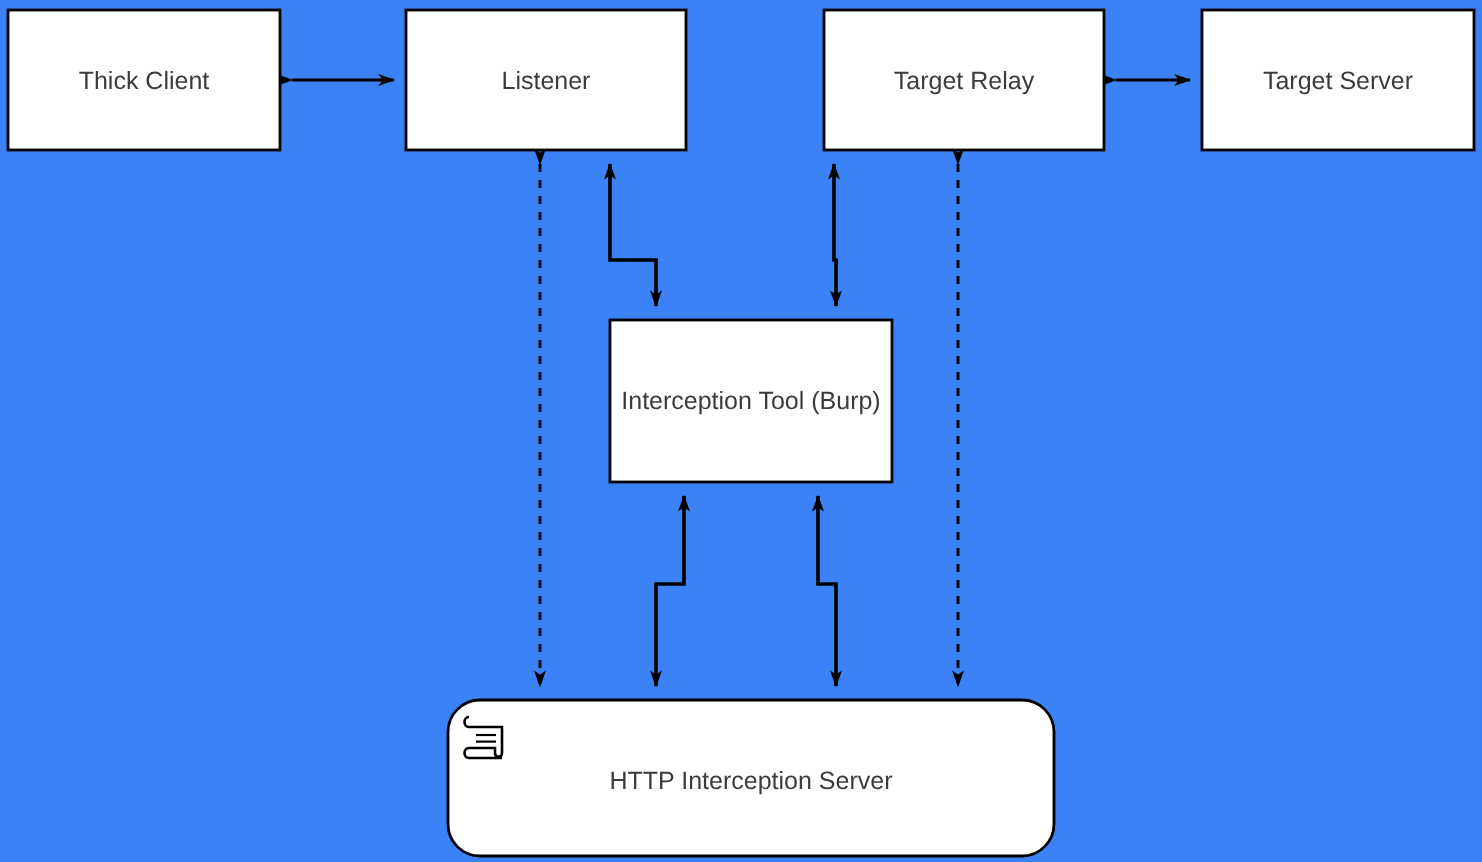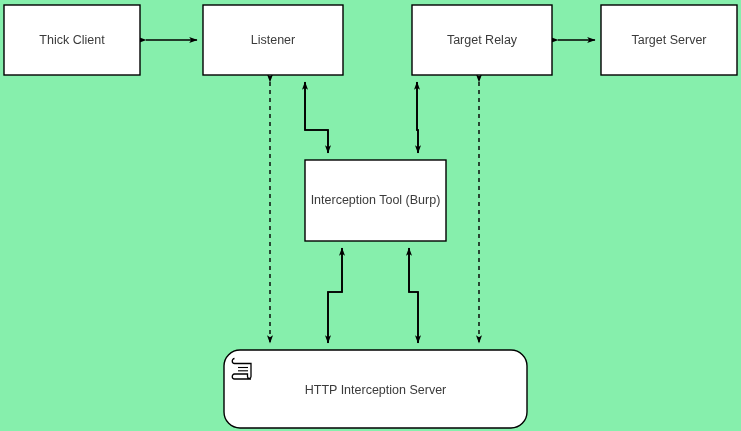--- a/index.html
+++ b/index.html
@@ -8,21 +8,21 @@
     padding: 0;
     background: #ffffff;
   }
   body {
     font-family: "Liberation Sans", sans-serif;
   }
   #canvas {
     position: relative;
     width: 741px;
     height: 431px;
-    background: #86efac;
+    background: #3b82f6;
     overflow: hidden;
   }
   #diagram-svg {
     position: absolute;
     top: 0;
     left: 0;
     width: 741px;
     height: 431px;
   }
   .node-rect {

